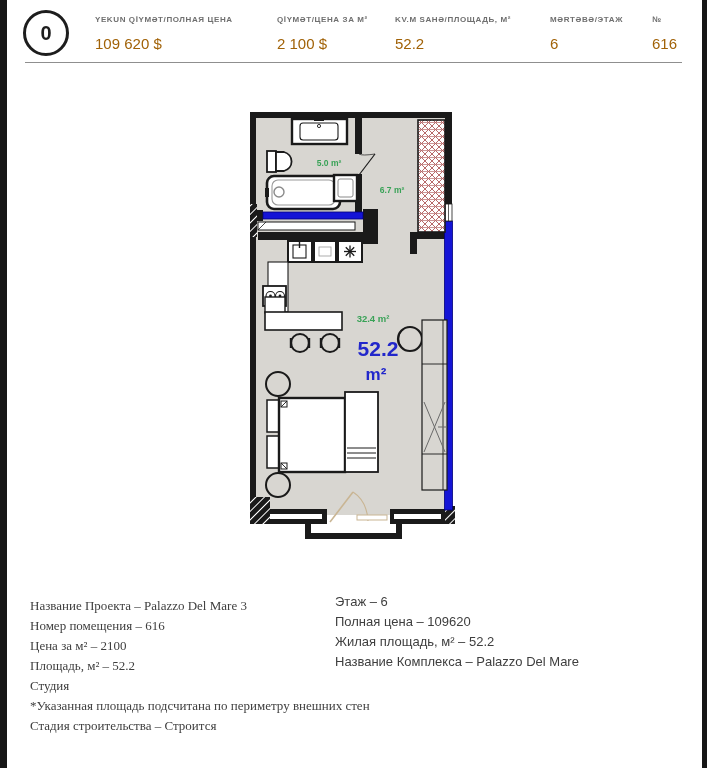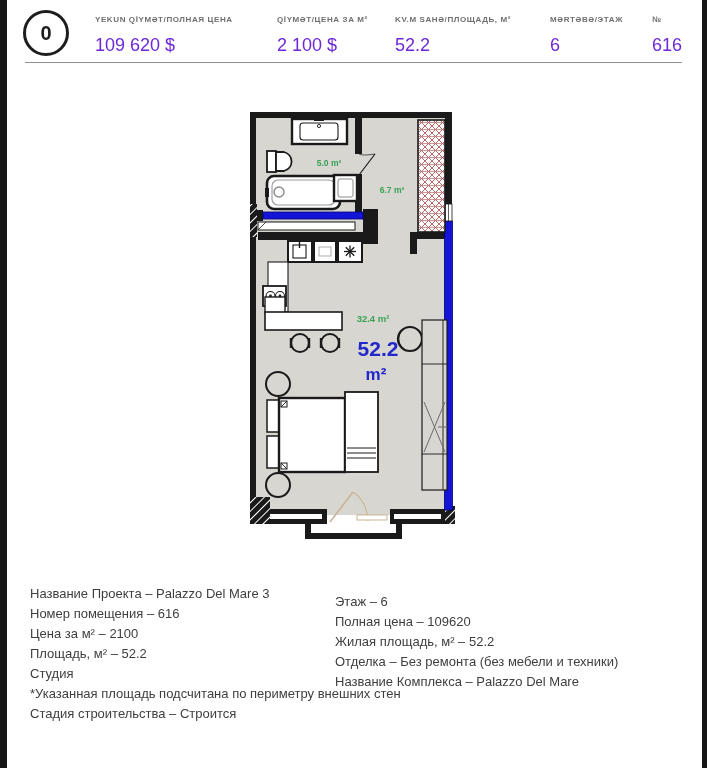--- a/index.html
+++ b/index.html
@@ -16,29 +16,29 @@
     position:absolute;left:23px;top:10px;width:40px;height:40px;
     border:3px solid #1d1d1d;border-radius:50%;
     display:flex;align-items:center;justify-content:center;
     font-size:20px;font-weight:bold;color:#1d1d1d;background:#fff;
   }
   .stat{position:absolute;top:15px;}
   .stat .lbl{
     font-size:8px;font-weight:bold;letter-spacing:.6px;color:#6f6f6f;
     white-space:nowrap;margin-bottom:11px;
   }
-  .stat .val{font-size:18px;color:#6d28d9;white-space:nowrap;}
+  .stat .val{font-size:15px;color:#a16207;white-space:nowrap;}
   .divider{position:absolute;left:25px;top:62px;width:657px;height:1px;background:#8f8f8f;}
 
   
   .plan{position:absolute;left:250px;top:112px;width:205px;height:428px;}
 
   
   .details{position:absolute;top:584px;left:0;width:707px;font-size:13px;color:#3e3e3e;}
-  .details .col-left{position:absolute;left:30px;top:0;}
+  .details .col-left{position:absolute;left:30px;top:12px;font-family:Liberation Serif, serif;}
   .details .col-right{position:absolute;left:335px;top:8px;}
   .details .line{height:20px;line-height:20px;white-space:nowrap;}
 </style>
 </head>
 <body>
 
 <div class="edge edge-left"></div>
 <div class="edge edge-right"></div>
 
 <div class="badge">0</div>
@@ -246,16 +246,15 @@
     <div class="line">Цена за м² – 2100</div>
     <div class="line">Площадь, м² – 52.2</div>
     <div class="line">Студия</div>
     <div class="line">*Указанная площадь подсчитана по периметру внешних стен</div>
     <div class="line">Стадия строительства – Строится</div>
   </div>
   <div class="col-right">
     <div class="line">Этаж – 6</div>
     <div class="line">Полная цена – 109620</div>
     <div class="line">Жилая площадь, м² – 52.2</div>
-    <div class="line">Отделка – Без ремонта (без мебели и техники)</div>
     <div class="line">Название Комплекса – Palazzo Del Mare</div>
   </div>
 </div>
 
 </body></html>

